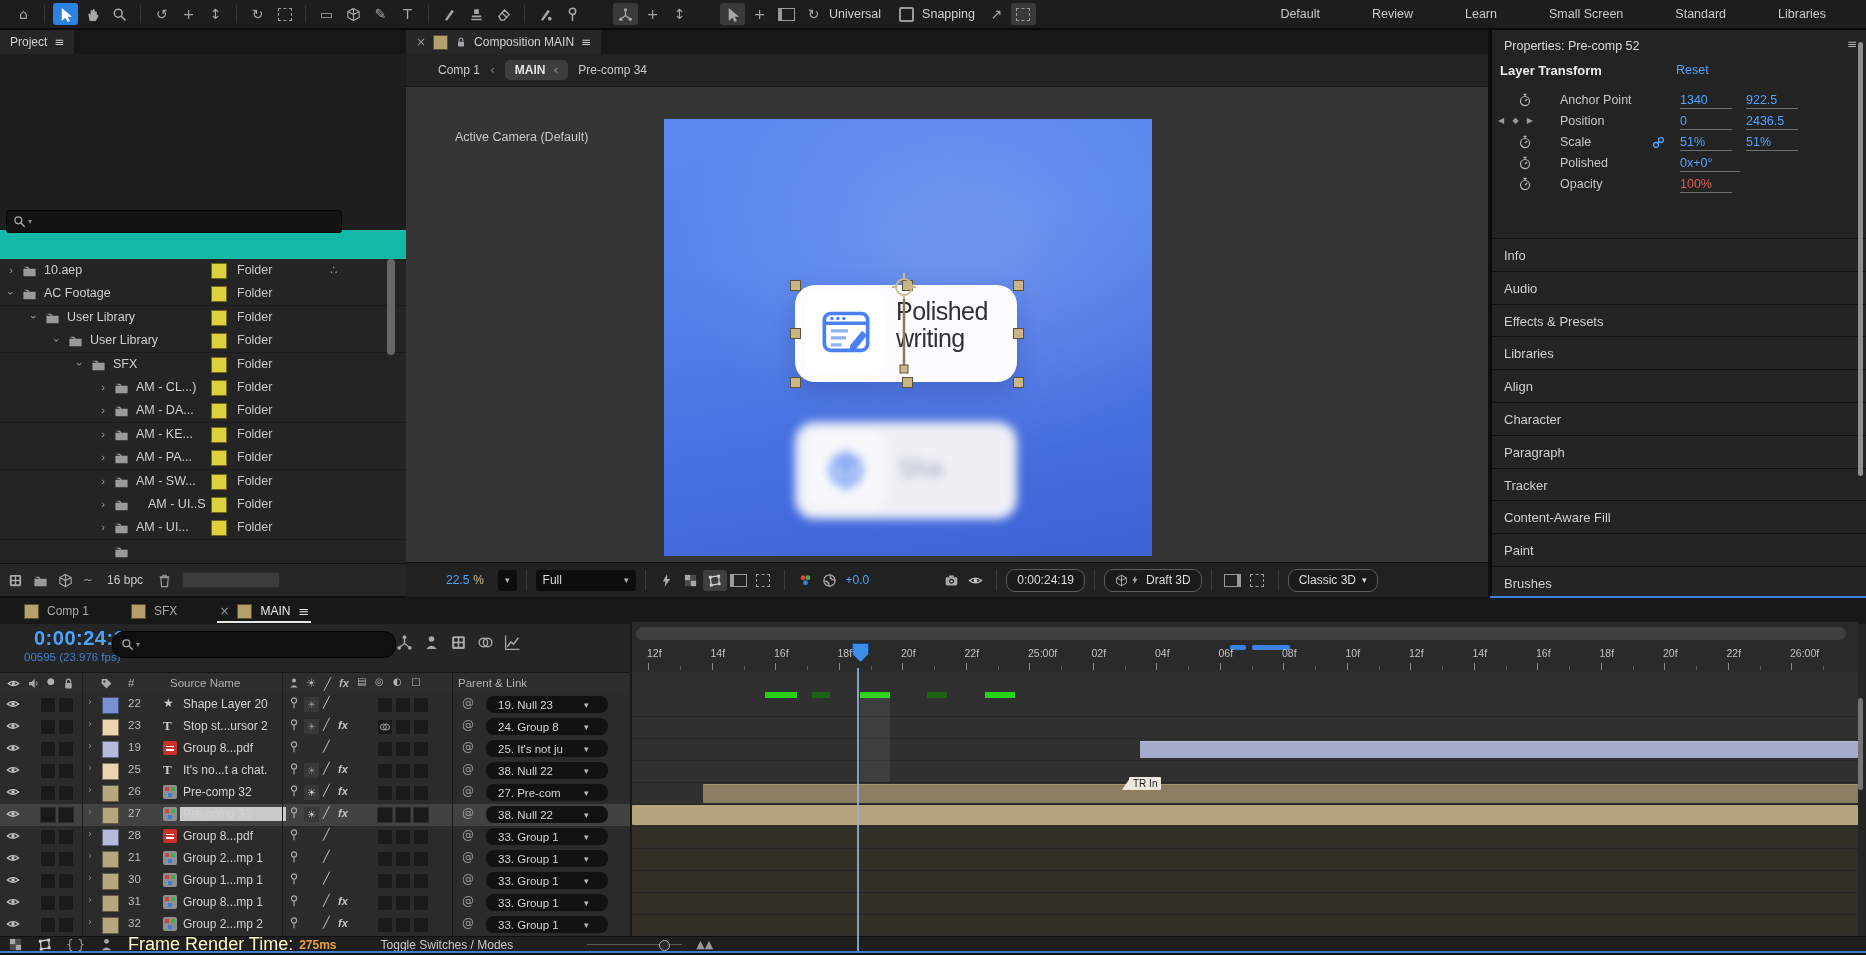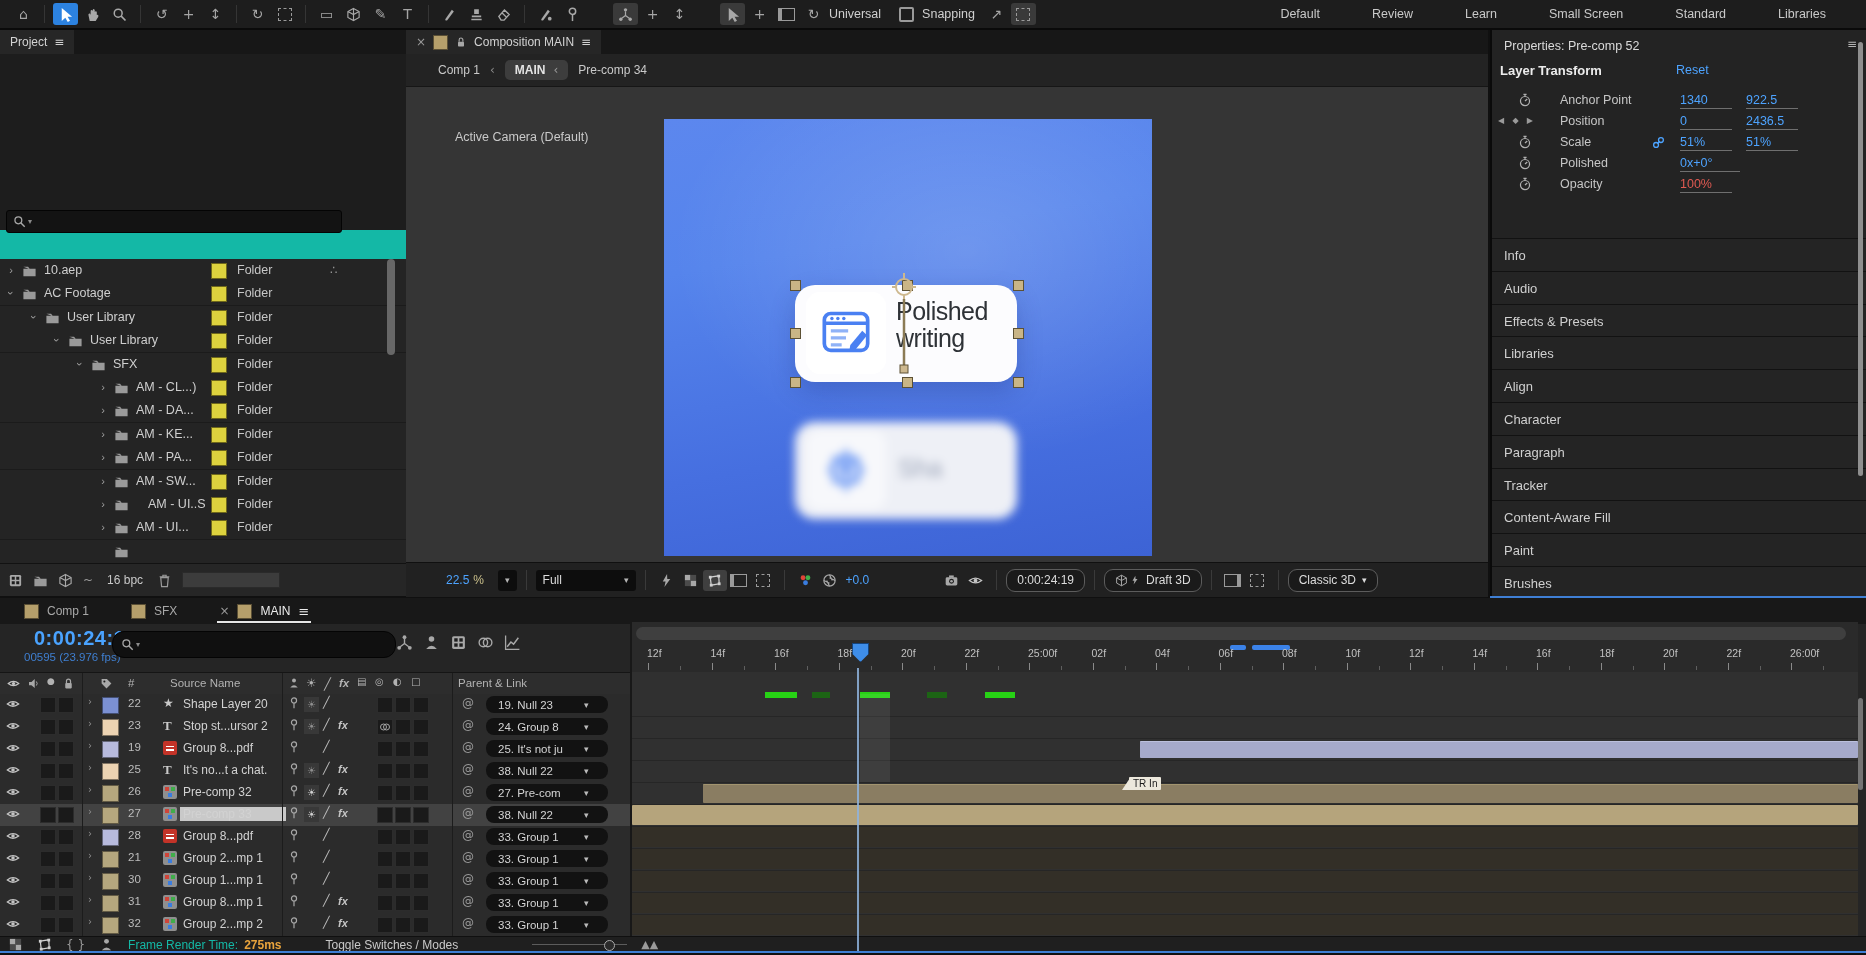--- a/index.html
+++ b/index.html
@@ -144,21 +144,21 @@
   .cache{position:absolute;top:-3px;height:6px;}
   .bar{position:absolute;border-radius:1px;}
   #trin{position:absolute;background:#ece8dc;color:#1c1c1c;font-size:10px;padding:0 4px;height:13px;line-height:13px;border-radius:1px;}
   #trin:before{content:"";position:absolute;left:-7px;bottom:0;border:7px solid transparent;border-bottom-color:#ece8dc;border-right-color:#ece8dc;border-width:6px 4px;}
   #playline{left:857px;top:668px;width:1.5px;height:284px;background:#8fb4de;opacity:.85;}
   .colhl{position:absolute;background:rgba(255,255,255,.07);}
   #tl-scroll{left:1858px;top:698px;width:5px;height:92px;background:#747474;border-radius:3px;position:absolute;}
   
   #status{left:0;top:338px;width:1866px;height:16px;background:#1f1f1f;border-top:1px solid #101010;display:flex;align-items:center;gap:14px;padding-left:8px;box-sizing:border-box;}
   #status .gl{color:#9a9a9a;}
-  #frt{color:#14b8a6;font-size:12px;}
+  #frt{color:#fef9c3;font-size:18px;}
   #frtv{color:#e8a33c;font-weight:bold;font-size:12px;}
   #tsm{color:#c9c9c9;font-size:12px;margin-left:30px;}
   #zslider{width:95px;height:1px;background:#5c5c5c;position:relative;margin-left:60px;}
   #zslider .knob{position:absolute;left:72px;top:-4px;width:9px;height:9px;border:1px solid #aaa;border-radius:50%;background:#2a2a2a;}
   .mnt{color:#8f8f8f;font-size:11px;}
 </style>
 </head>
 <body>
 
 <svg width="0" height="0" style="position:absolute">

